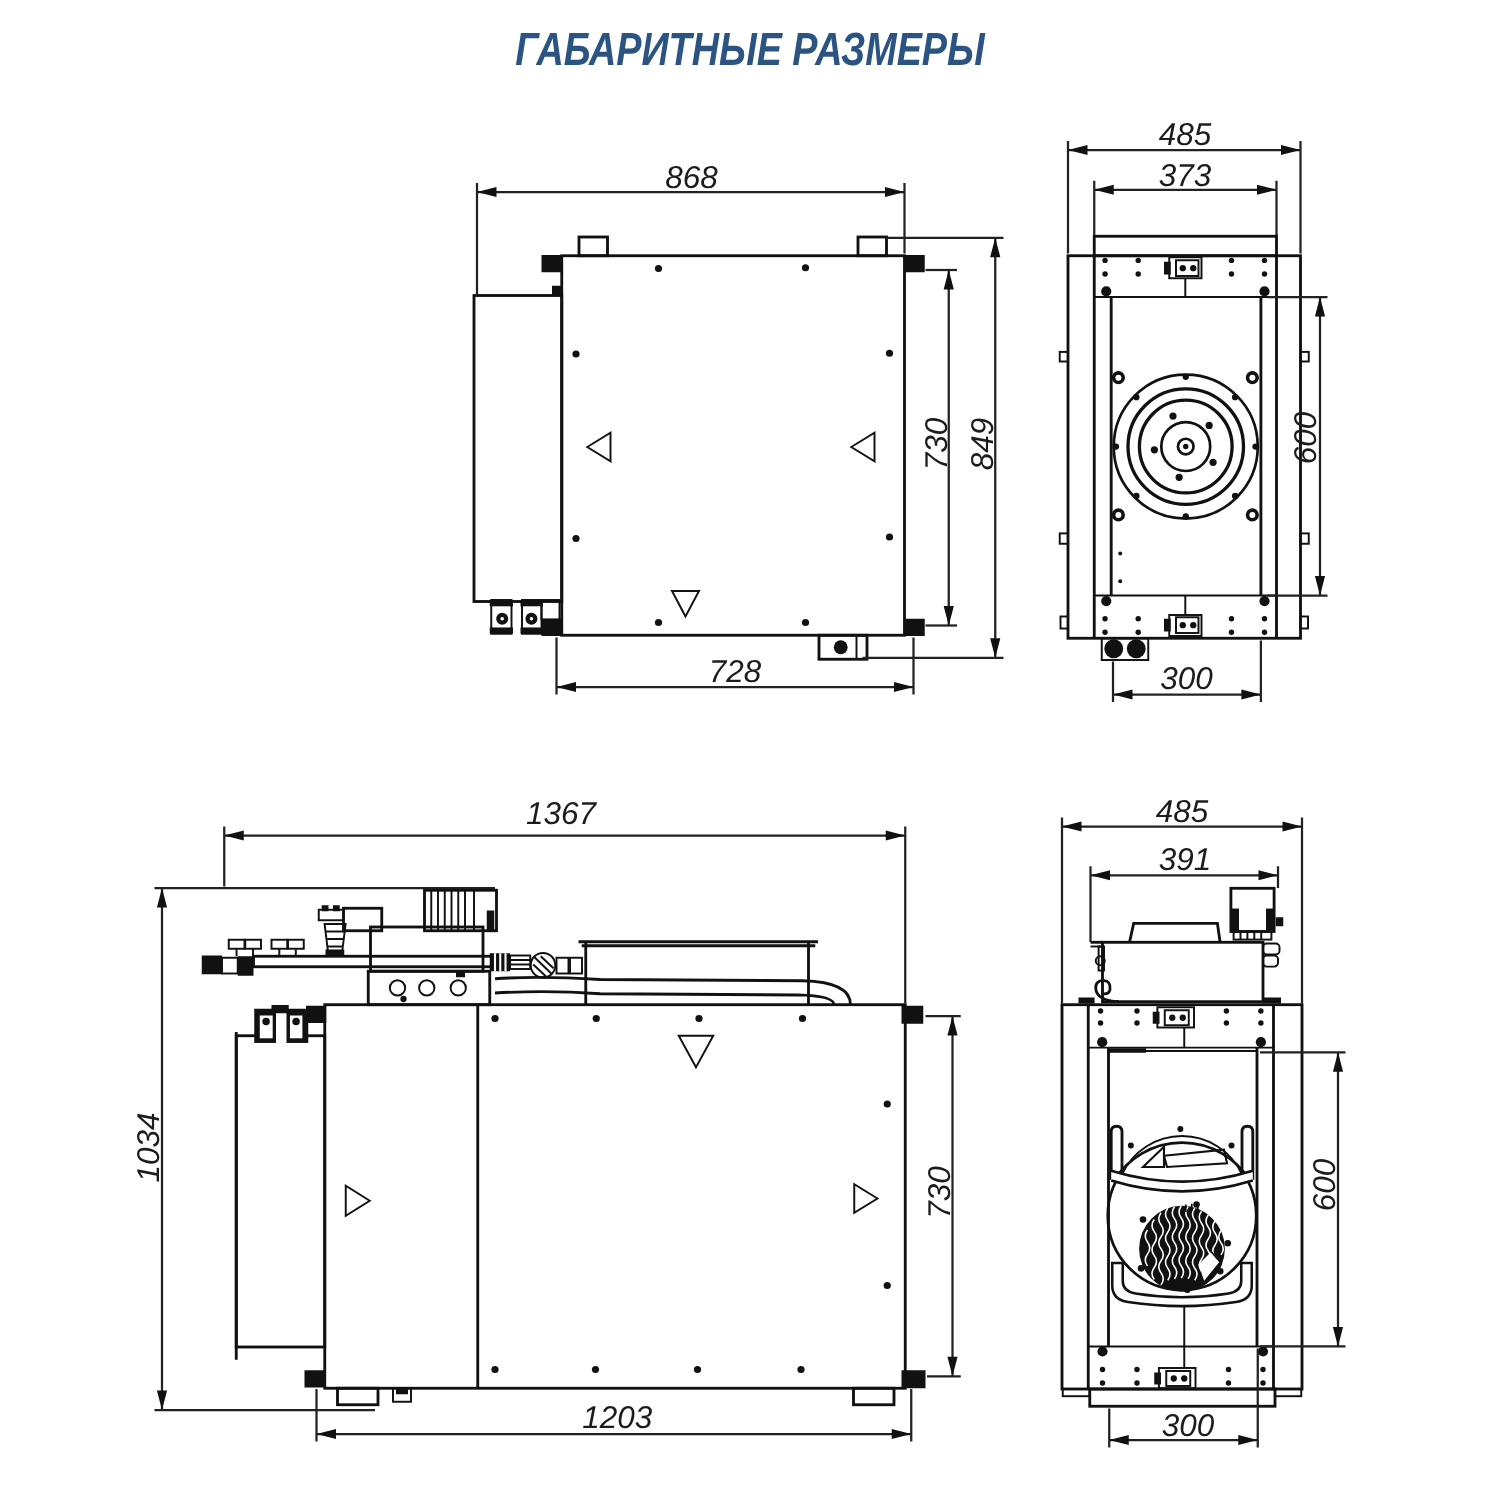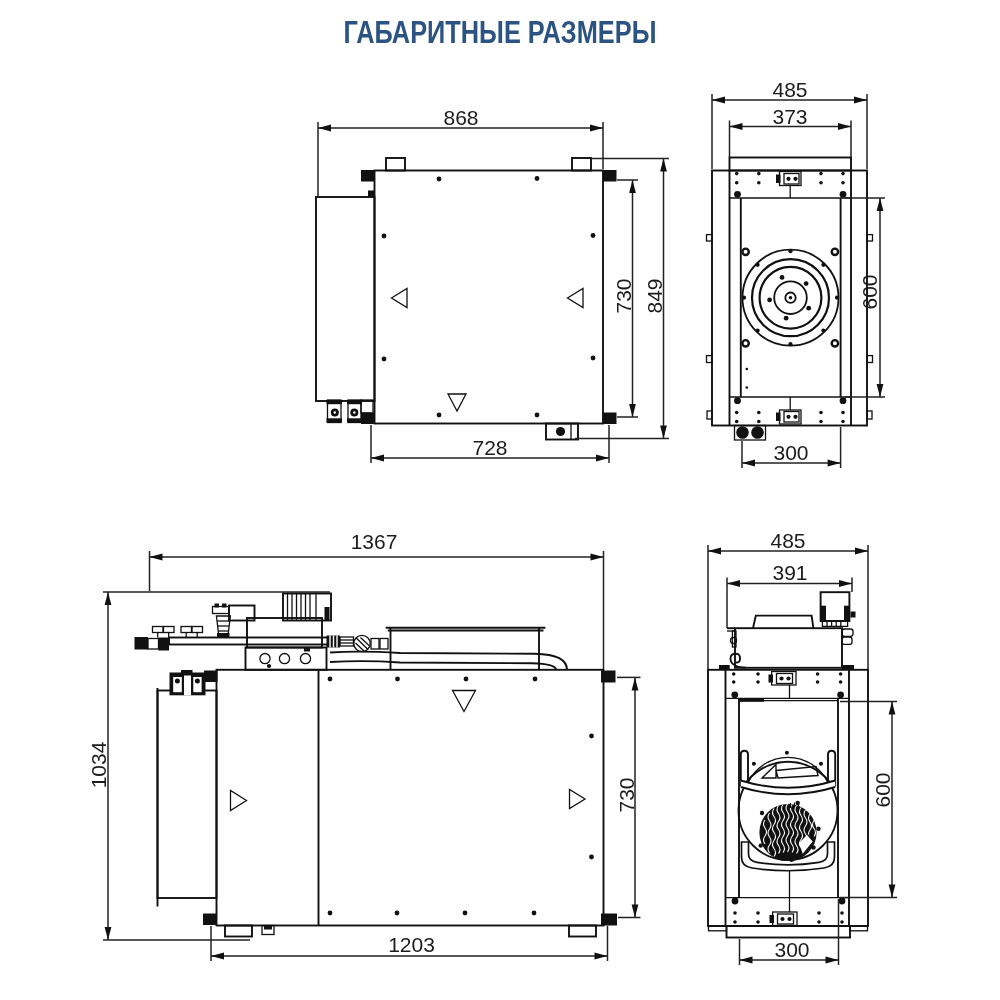--- a/index.html
+++ b/index.html
@@ -1,16 +1,16 @@
 <!DOCTYPE html>
 <html><head>
 <meta charset="utf-8">
 <style>
   html,body{margin:0;padding:0;background:#ffffff;}
-  .wrap{width:1000px;height:1000px;position:relative;background:#ffffff;overflow:hidden;will-change:transform;}
+  .wrap{width:1000px;height:1000px;position:relative;background:#ffffff;overflow:hidden;will-change:transform;font-style:italic;}
   svg{position:absolute;top:0;left:0;opacity:0.999;}
   text{font-family:"Liberation Sans",sans-serif;fill:#1c1c1c;}
   .dim{font-size:21px;}
   .t{stroke:#111;stroke-width:1.9;fill:none;}
   .n{stroke:#111;stroke-width:1.3;fill:none;}
   .d{stroke:#222;stroke-width:1.5;fill:none;}
   .f{fill:#111;stroke:none;}
 </style>
 </head>
 <body>

